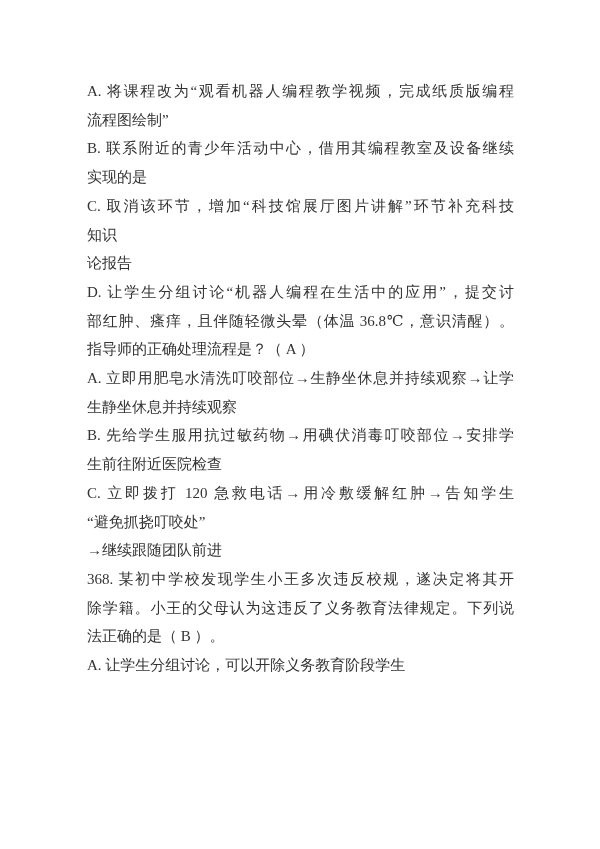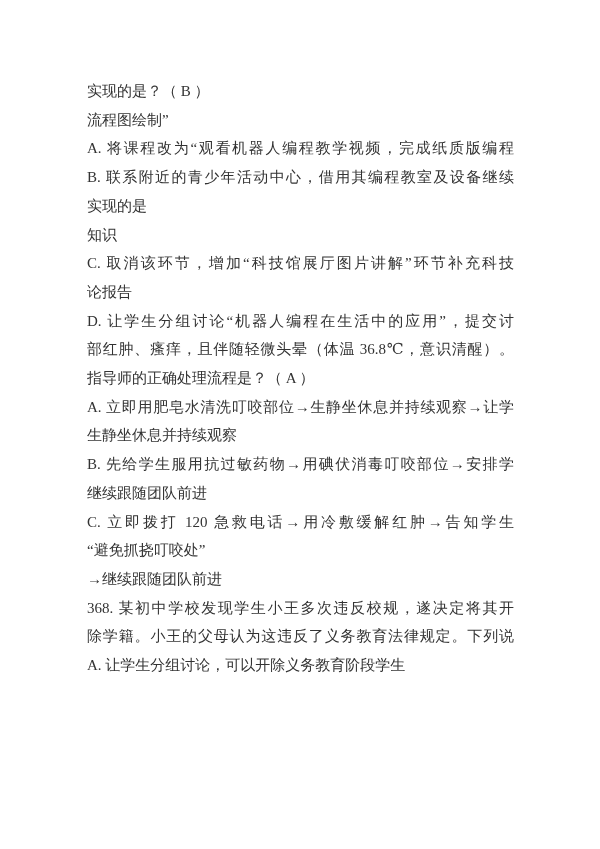--- a/index.html
+++ b/index.html
@@ -37,43 +37,43 @@
   }
   .section { margin: 0; padding: 0; }
 </style>
 </head>
 <body>
 
 <div class="page">
   <div class="content">
 
     <div class="section">
-      <div class="tline">实现的是？（ B ）</div>
+      <div class="tline fill">A. 将课程改为“观看机器人编程教学视频，完成纸质版编程</div>
       <div class="tline">流程图绘制”</div>
-      <div class="tline fill">A. 将课程改为“观看机器人编程教学视频，完成纸质版编程</div>
       <div class="tline fill">B. 联系附近的青少年活动中心，借用其编程教室及设备继续</div>
       <div class="tline">实现的是</div>
+      <div class="tline fill">C. 取消该环节，增加“科技馆展厅图片讲解”环节补充科技</div>
       <div class="tline">知识</div>
-      <div class="tline fill">C. 取消该环节，增加“科技馆展厅图片讲解”环节补充科技</div>
       <div class="tline">论报告</div>
       <div class="tline fill">D. 让学生分组讨论“机器人编程在生活中的应用”，提交讨</div>
     </div>
 
     <div class="section">
       <div class="tline fill">部红肿、瘙痒，且伴随轻微头晕（体温 36.8℃，意识清醒）。</div>
       <div class="tline">指导师的正确处理流程是？（ A ）</div>
       <div class="tline fill">A. 立即用肥皂水清洗叮咬部位→生静坐休息并持续观察→让学</div>
       <div class="tline">生静坐休息并持续观察</div>
       <div class="tline fill">B. 先给学生服用抗过敏药物→用碘伏消毒叮咬部位→安排学</div>
-      <div class="tline">继续跟随团队前进</div>
+      <div class="tline">生前往附近医院检查</div>
       <div class="tline fill">C. 立即拨打 120 急救电话→用冷敷缓解红肿→告知学生</div>
       <div class="tline">“避免抓挠叮咬处”</div>
       <div class="tline">→继续跟随团队前进</div>
     </div>
 
     <div class="section">
       <div class="tline fill">368. 某初中学校发现学生小王多次违反校规，遂决定将其开</div>
       <div class="tline fill">除学籍。小王的父母认为这违反了义务教育法律规定。下列说</div>
+      <div class="tline">法正确的是（ B ）。</div>
       <div class="tline">A. 让学生分组讨论，可以开除义务教育阶段学生</div>
     </div>
 
   </div>
 </div>
 
 </body></html>

